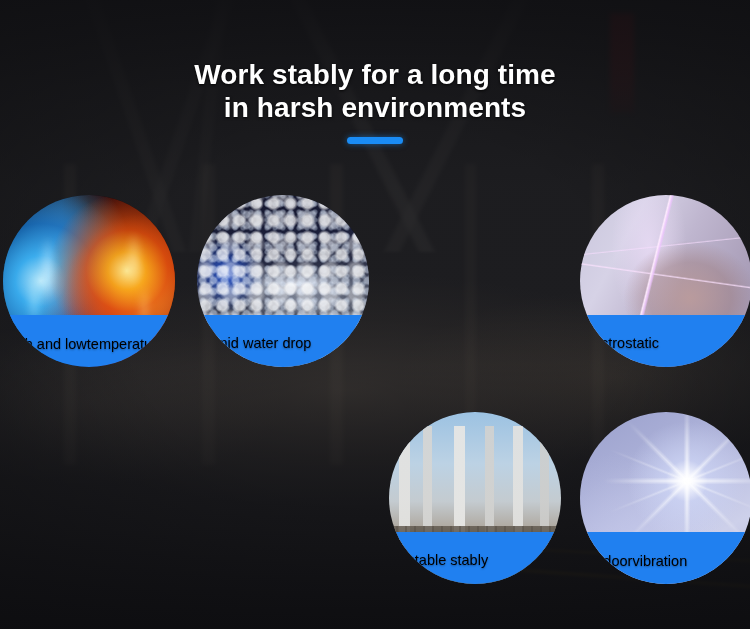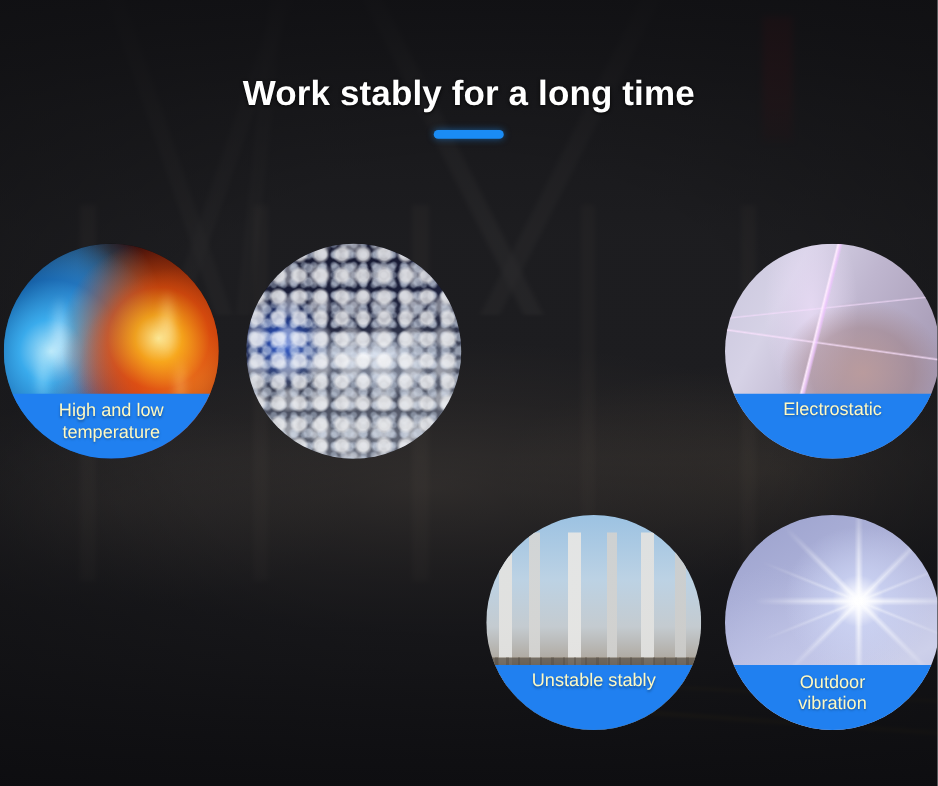--- a/index.html
+++ b/index.html
@@ -162,26 +162,26 @@
     inset: 0;
   }
 
   .circle-label {
     position: absolute;
     left: 0;
     right: 0;
     bottom: 0;
     height: 52px;
     background: #2080f0;
-    color: #fef9c3;
+    color: #000000;
     font-size: 14.5px;
     line-height: 17px;
     text-align: center;
     display: flex;
-    flex-direction: column;
+    flex-direction: row;
     justify-content: flex-start;
     align-items: center;
     padding-top: 5px;
     text-shadow: 0 1px 2px rgba(0,0,0,0.35);
   }
   .circle-label.two-line { padding-top: 6px; }
   .circle-label span { display: block; white-space: nowrap; }
 
   
   .art-temp {
@@ -386,37 +386,41 @@
   <div class="bg-photo">
     <div class="bg-truss"></div>
     <div class="bg-columns"></div>
     <div class="bg-red"></div>
     <div class="bg-railing"></div>
   </div>
   <div class="bg-vignette"></div>
 
   <div class="heading">
     <span class="heading-line">Work stably for a long time</span>
+    <span class="heading-line">in harsh environments</span>
     <div class="heading-rule"></div>
   </div>
 
   <div class="grid">
 
     <div class="row">
 
       <div class="circle c1">
         <div class="circle-art art-temp"></div>
         <div class="circle-label two-line">
           <span>High and low</span>
           <span>temperature</span>
         </div>
       </div>
 
       <div class="circle c2">
         <div class="circle-art art-water"></div>
+        <div class="circle-label">
+          <span>Humid water drop</span>
+        </div>
       </div>
 
 
       <div class="circle c4">
         <div class="circle-art art-static"></div>
         <div class="circle-label">
           <span>Electrostatic</span>
         </div>
       </div>
 

